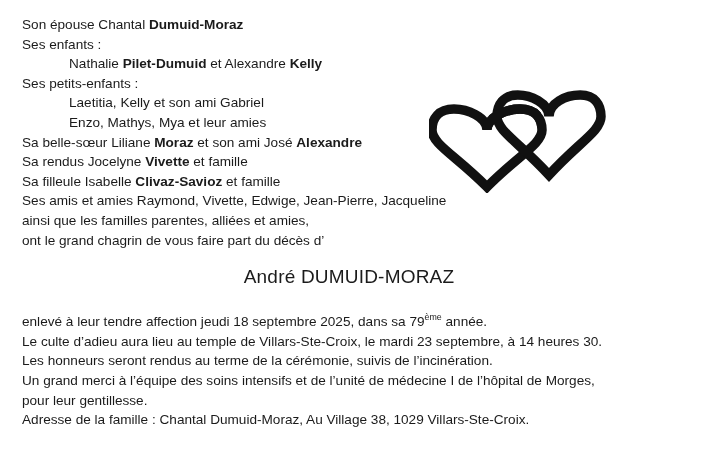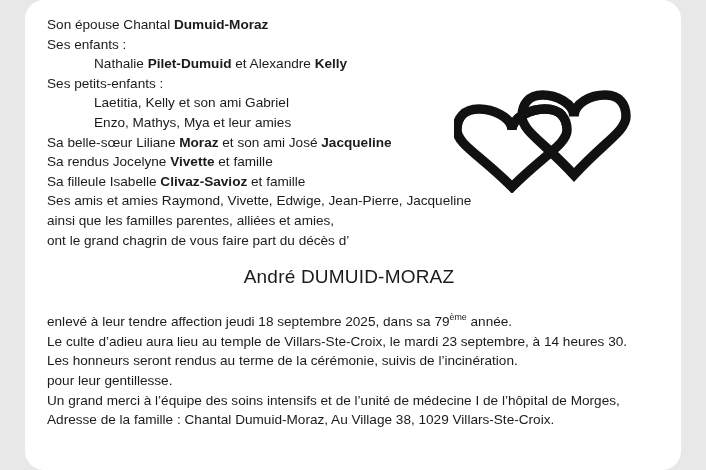--- a/index.html
+++ b/index.html
@@ -1,28 +1,27 @@
 <!DOCTYPE html>
 <html style="--ink: #1b1b1b; --paper: #ffffff;"><head>
 <meta charset="utf-8">
 <style>
   :root { --ink:#1b1b1b; --paper:#ffffff; }
   * { box-sizing:border-box; }
   html,body { margin:0; padding:0; background:#e8e8e8; }
   .page {
     position:relative;
-    width:656px; height:470px;
+    width:706px; height:470px;
     margin:0 auto;
     background:var(--paper);
     color:var(--ink);
     font-family:"Liberation Sans", sans-serif;
     font-size:13.6px;
     line-height:19.6px;
     overflow:hidden;
-    border-radius:19px;
   }
   .content { position:absolute; left:22px; top:15px; right:18px; }
   p.line { margin:0; white-space:nowrap; }
   p.indent { padding-left:47px; }
   .b { font-weight:bold; }
   sup { font-size:0.65em; line-height:0; }
   h1.title {
     margin:14px 12px 22px 0;
     text-align:center;
     font-size:19px;
@@ -57,30 +56,30 @@
   </div>
 
   <div class="content">
 
     <p class="line"><span>Son épouse Chantal </span><span class="b">Dumuid-Moraz</span></p>
     <p class="line"><span>Ses enfants :</span></p>
     <p class="line indent"><span>Nathalie </span><span class="b">Pilet-Dumuid</span><span> et Alexandre </span><span class="b">Kelly</span></p>
     <p class="line"><span>Ses petits-enfants :</span></p>
     <p class="line indent"><span>Laetitia, Kelly et son ami Gabriel</span></p>
     <p class="line indent"><span>Enzo, Mathys, Mya et leur amies</span></p>
-    <p class="line"><span>Sa belle-sœur Liliane </span><span class="b">Moraz</span><span> et son ami José </span><span class="b">Jacqueline</span></p>
+    <p class="line"><span>Sa belle-sœur Liliane </span><span class="b">Moraz</span><span> et son ami José </span><span class="b">Alexandre</span></p>
     <p class="line"><span>Sa rendus Jocelyne </span><span class="b">Vivette</span><span> et famille</span></p>
     <p class="line"><span>Sa filleule Isabelle </span><span class="b">Clivaz-Savioz</span><span> et famille</span></p>
     <p class="line"><span>Ses amis et amies Raymond, Vivette, Edwige, Jean-Pierre, Jacqueline</span></p>
     <p class="line"><span>ainsi que les familles parentes, alliées et amies,</span></p>
     <p class="line"><span>ont le grand chagrin de vous faire part du décès d’</span></p>
 
     <h1 class="title">André DUMUID-MORAZ</h1>
 
     <p class="line"><span>enlevé à leur tendre affection jeudi 18 septembre 2025, dans sa 79</span><sup>ème</sup><span> année.</span></p>
     <p class="line"><span>Le culte d’adieu aura lieu au temple de Villars-Ste-Croix, le mardi 23 septembre, à 14 heures 30.</span></p>
     <p class="line"><span>Les honneurs seront rendus au terme de la cérémonie, suivis de l’incinération.</span></p>
+    <p class="line"><span>Un grand merci à l’équipe des soins intensifs et de l’unité de médecine I de l’hôpital de Morges,</span></p>
     <p class="line"><span>pour leur gentillesse.</span></p>
-    <p class="line"><span>Un grand merci à l’équipe des soins intensifs et de l’unité de médecine I de l’hôpital de Morges,</span></p>
     <p class="line"><span>Adresse de la famille : Chantal Dumuid-Moraz, Au Village 38, 1029 Villars-Ste-Croix.</span></p>
 
   </div>
 </div>
 
 </body></html>

